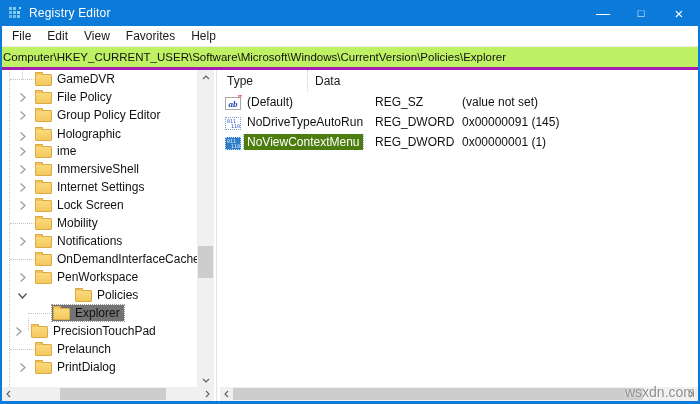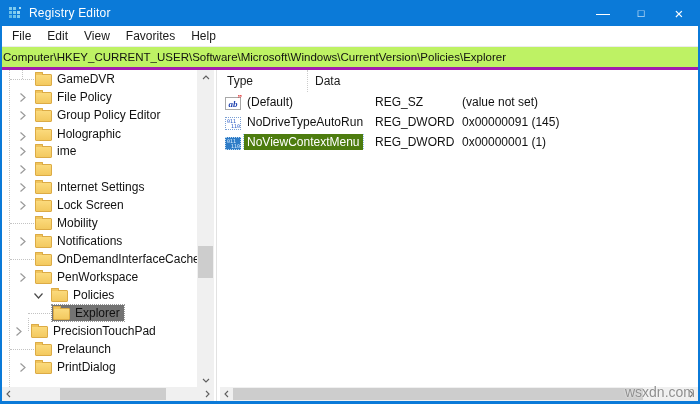--- a/index.html
+++ b/index.html
@@ -185,20 +185,21 @@
             </span>
           </div>
           <div class="trow" style="padding-left: 8px;">
             <span class="gutter">
               <svg width="11" height="11" viewBox="0 0 11 11">
                 <path d="M3.5 1.5 L8 5.5 L3.5 9.5" fill="none" stroke="#9a9a9a" stroke-width="1.2"></path>
               </svg>
             </span>
             <span class="titem">
               <span class="folder"></span>
+              <span class="tlabel">ImmersiveShell</span>
             </span>
           </div>
           <div class="trow" style="padding-left: 8px;">
             <span class="gutter">
               <svg width="11" height="11" viewBox="0 0 11 11">
                 <path d="M3.5 1.5 L8 5.5 L3.5 9.5" fill="none" stroke="#9a9a9a" stroke-width="1.2"></path>
               </svg>
             </span>
             <span class="titem">
               <span class="folder"></span>
@@ -249,21 +250,21 @@
             <span class="gutter">
               <svg width="11" height="11" viewBox="0 0 11 11">
                 <path d="M3.5 1.5 L8 5.5 L3.5 9.5" fill="none" stroke="#9a9a9a" stroke-width="1.2"></path>
               </svg>
             </span>
             <span class="titem">
               <span class="folder"></span>
               <span class="tlabel">PenWorkspace</span>
             </span>
           </div>
-          <div class="trow" style="padding-left: 24px;">
+          <div class="trow" style="padding-left: 8px; gap: 40px;">
             <span class="gutter">
               <svg width="11" height="11" viewBox="0 0 11 11">
                 <path d="M1.5 3.5 L5.5 8 L9.5 3.5" fill="none" stroke="#4a4a4a" stroke-width="1.2"></path>
               </svg>
             </span>
             <span class="titem">
               <span class="folder"></span>
               <span class="tlabel">Policies</span>
             </span>
           </div>

